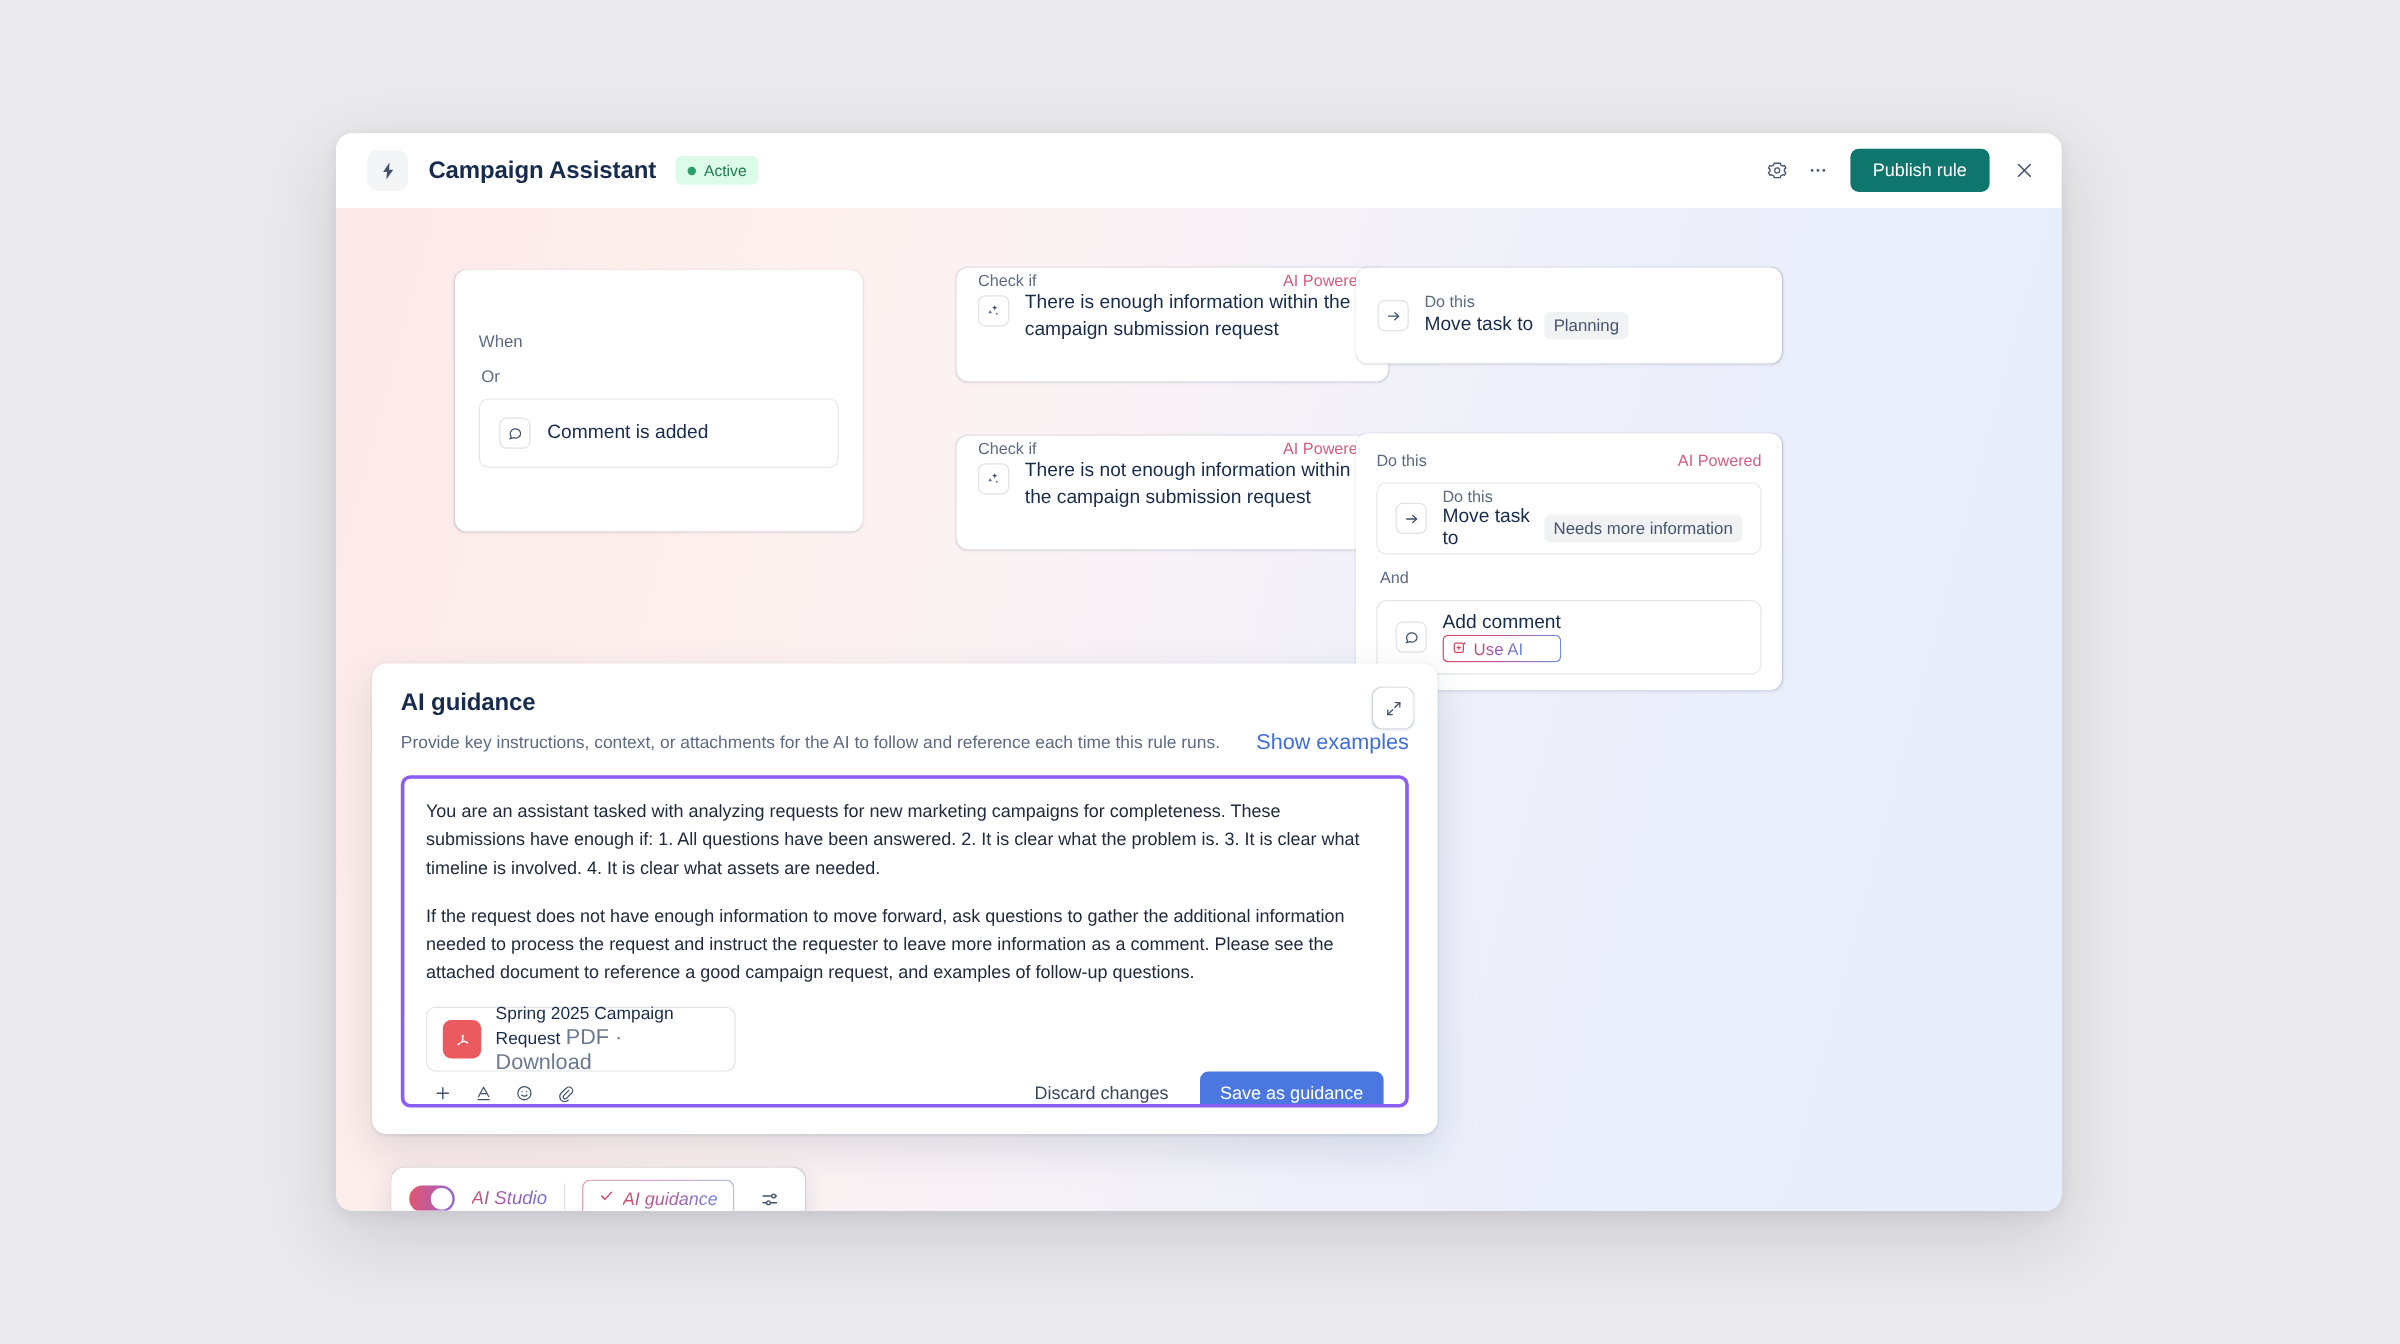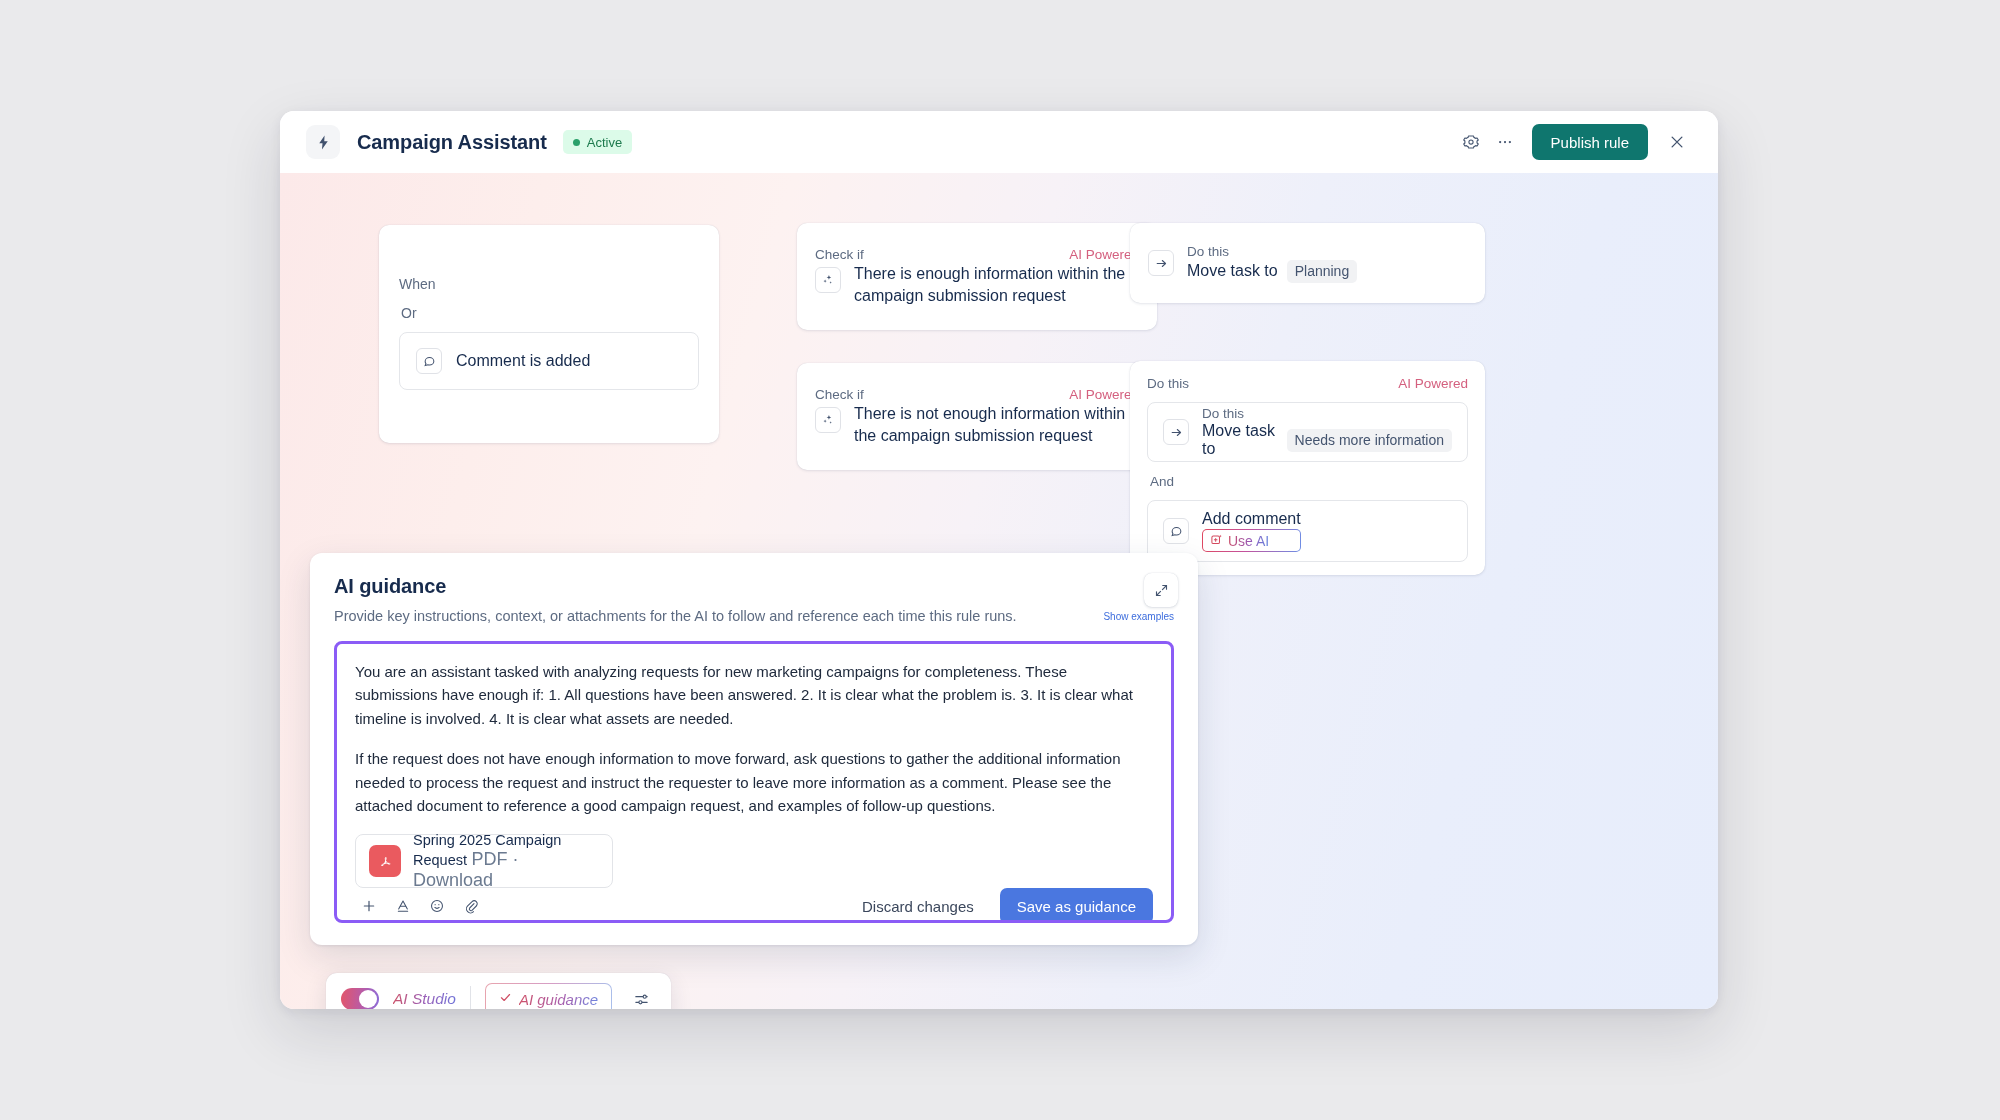--- a/index.html
+++ b/index.html
@@ -27,21 +27,21 @@
     flex-direction: column;
   }
 
   
   #titlebar {
     height: 62px;
     flex: 0 0 62px;
     background: #fff;
     display: flex;
     align-items: center;
-    padding: 0 24px 0 26px;
+    padding: 0 14px 0 26px;
     position: relative;
     z-index: 5;
   }
   .rule-badge-icon {
     width: 34px; height: 34px;
     border-radius: 9px;
     background: #f4f5f7;
     display: flex; align-items: center; justify-content: center;
     color: #42526e;
     flex: 0 0 34px;
@@ -175,22 +175,22 @@
     left: 99px; top: 52px;
     width: 340px; height: 218px;
     padding: 18px 20px;
   }
   #when-card .sub-card { height: 58px; padding: 0 16px; gap: 14px; }
   #when-label { margin-bottom: 11px; margin-top: 33px; }
   #or-label { margin: 13px 0 11px 2px; }
 
   
   .check-card {
-    width: 360px; height: 107px;
-    padding: 24px 18px 0 18px;
+    width: 360px; height: 95px;
+    padding: 3px 18px 0 18px;
   }
   #check-card-1 { left: 517px; top: 50px; }
   #check-card-2 { left: 517px; top: 190px; }
   .check-head {
     display: flex; justify-content: space-between; align-items: center;
     margin-bottom: 1px;
   }
   .check-head .grp-label { font-size: 13.5px; }
   .check-body { display: flex; gap: 13px; align-items: flex-start; }
   .check-body .sq-icon { margin-top: 4px; }
@@ -252,21 +252,21 @@
     z-index: 4;
     padding: 22px 24px 0 24px;
     display: flex; flex-direction: column;
   }
   #ag-title { font-size: 20px; font-weight: 700; color: #172b4d; letter-spacing: -.1px; }
   #ag-subrow {
     display: flex; align-items: center; justify-content: space-between;
     margin-top: 10px;
   }
   #ag-sub { font-size: 14.5px; color: #5d6b82; }
-  #show-examples { font-size: 10px; color: #3d6ddd; cursor: pointer; white-space: nowrap; margin-left: 21px; }
+  #show-examples { font-size: 18px; color: #3d6ddd; cursor: pointer; white-space: nowrap; margin-left: 21px; }
   #ag-expand {
     position: absolute; right: 20px; top: 20px;
     width: 34px; height: 34px;
     border-radius: 8px; background: #fff;
     box-shadow: 0 1px 3px rgba(23,43,77,.14), 0 0 1px rgba(23,43,77,.2);
     display: flex; align-items: center; justify-content: center;
     color: #44546f; cursor: pointer;
   }
   #ag-editor {
     margin-top: 17px;

